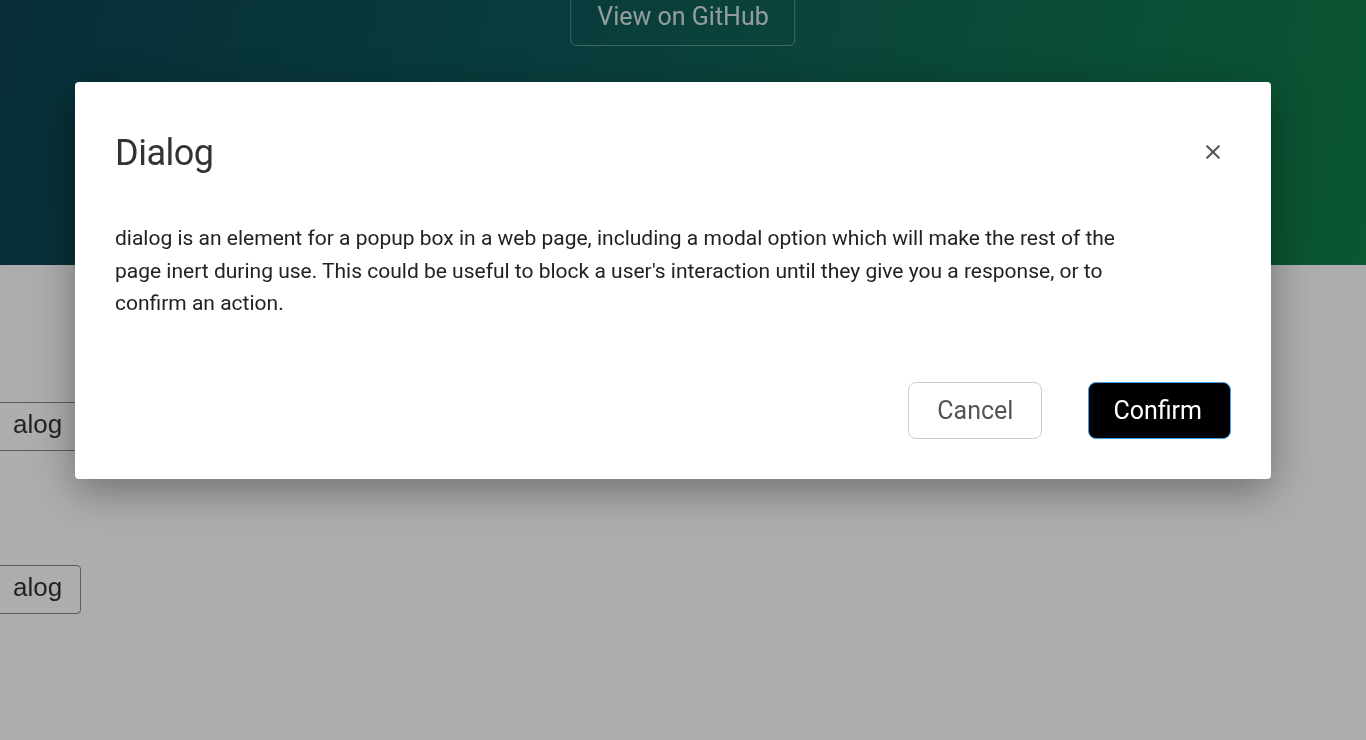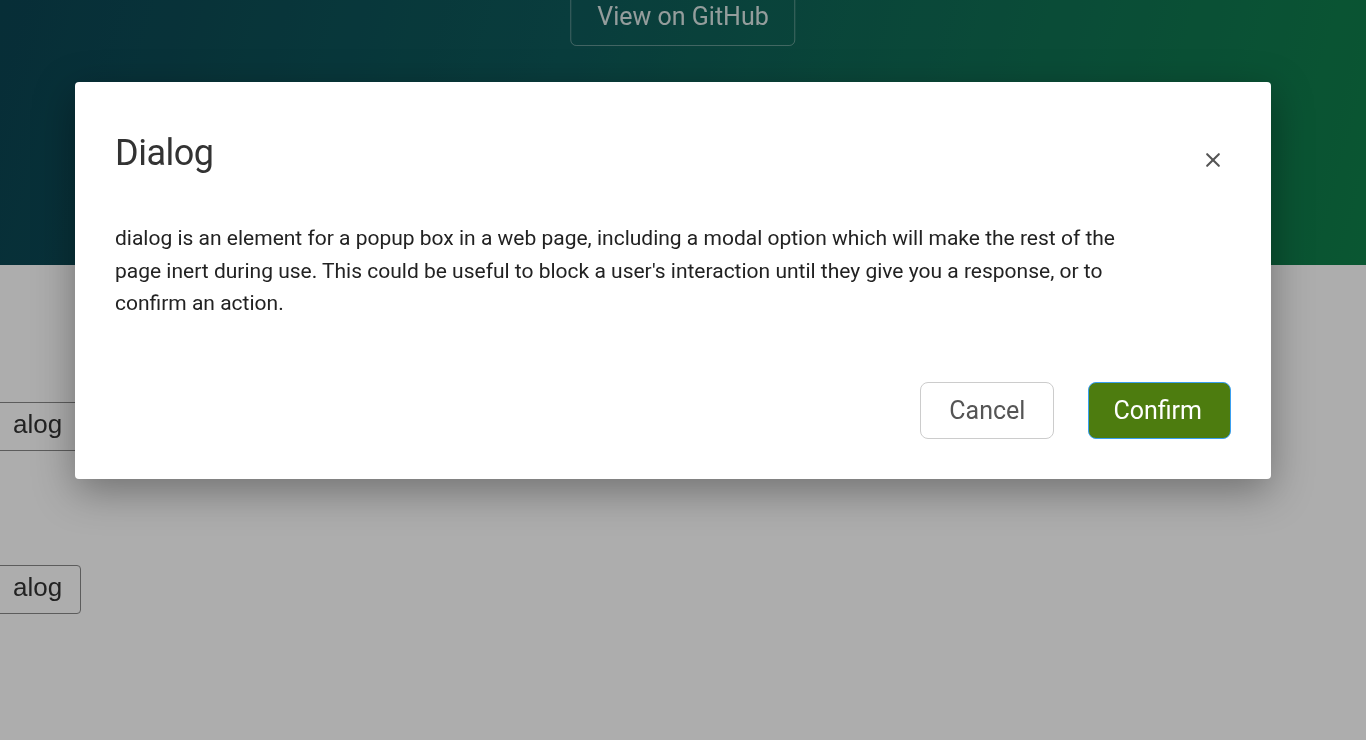--- a/index.html
+++ b/index.html
@@ -90,21 +90,21 @@
     left: 75px;
     width: 1196px;
     background: #ffffff;
     border-radius: 4px;
     box-shadow: 0 12px 40px rgba(0,0,0,0.35);
     padding: 50px 40px 40px 40px;
   }
   .dialog-header {
     display: flex;
     justify-content: space-between;
-    align-items: flex-end;
+    align-items: flex-start;
     margin-bottom: 48px;
   }
   .dialog-title {
     font-size: 36px;
     font-weight: 400;
     color: #333;
     letter-spacing: -0.5px;
   }
   .close-btn {
     background: none;
@@ -123,37 +123,37 @@
   .dialog-body {
     font-size: 21px;
     line-height: 1.55;
     color: #222;
     margin-bottom: 62px;
     max-width: 1050px;
   }
   .dialog-footer {
     display: flex;
     justify-content: flex-end;
-    gap: 34px;
+    gap: 46px;
   }
   .btn {
     font-size: 25px;
     padding: 14px 28px;
     border-radius: 8px;
     cursor: pointer;
     font-family: inherit;
     line-height: 1.1;
   }
   .btn-cancel {
     background: #ffffff;
     border: 1px solid #ccc;
     color: #555;
   }
   .btn-confirm {
-    background: #4d7c0f;
+    background: #000000;
     border: 1px solid #3a9ff0;
     color: #ffffff;
     padding-left: 24px;
   }
 </style>
 </head>
 <body>
 
 <div class="hero">
   <button class="github-btn">View on GitHub</button>

